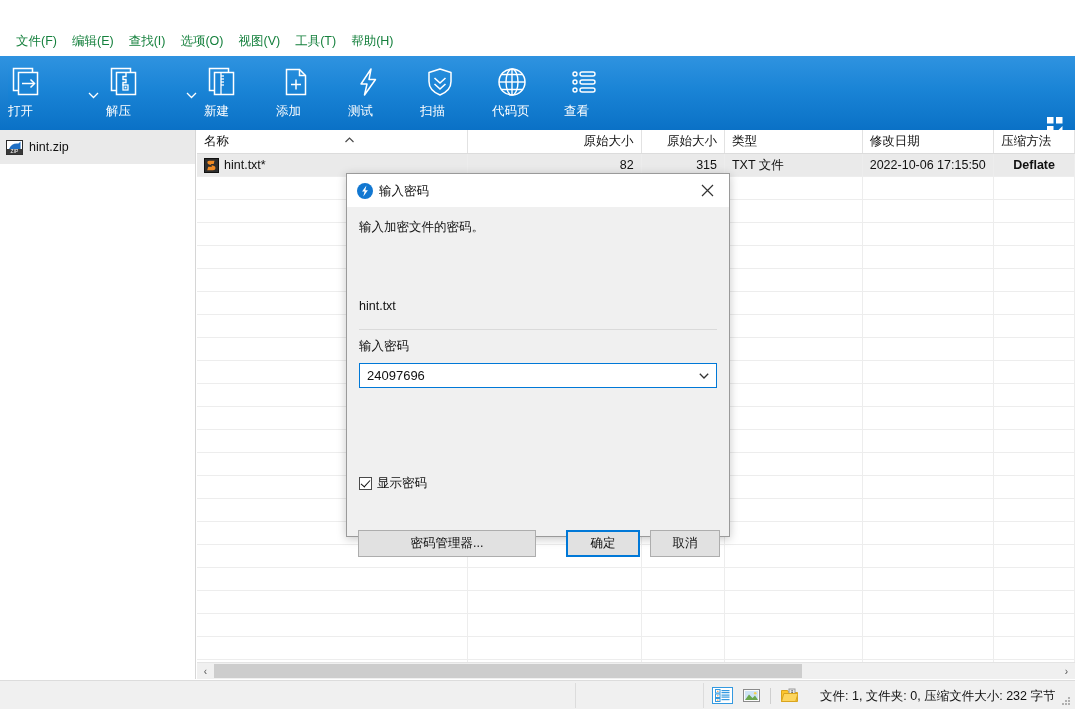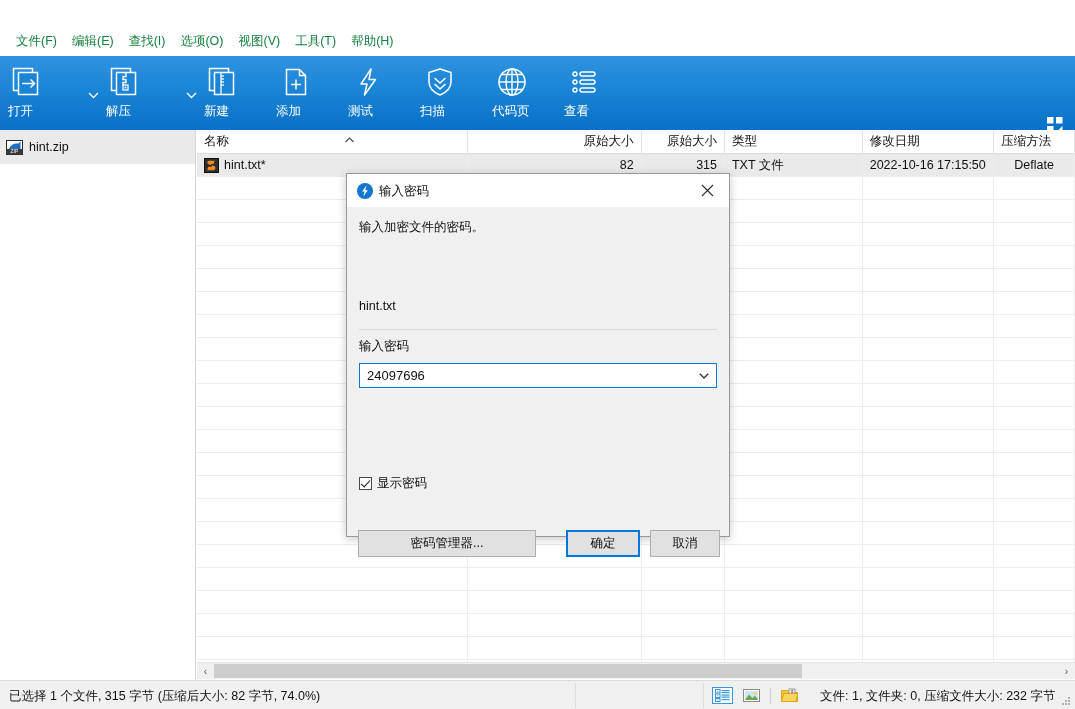--- a/index.html
+++ b/index.html
@@ -50,21 +50,21 @@
   .list{position:absolute;left:197px;top:130px;width:878px;height:532px;background:#fff;overflow:hidden;}
   .hdr{display:flex;height:23px;background:#fff;border-bottom:1px solid #dcdcdc;position:relative;}
   .hcell{font-size:12.5px;color:#111;display:flex;align-items:center;height:23px;box-sizing:border-box;padding:0 7px;border-right:1px solid #e2e2e2;position:relative;}
   .hcell.num{justify-content:flex-end;}
   .sortcaret{position:absolute;left:148px;top:2px;width:9px;height:6px;}
   .rows{position:relative;}
   .row{display:flex;height:23px;box-sizing:border-box;border-bottom:1px solid #ededed;}
   .row.sel{background:#eaeaea;}
   .cell{font-size:12.5px;color:#111;display:flex;align-items:center;height:22px;box-sizing:border-box;padding:0 7px;border-right:1px solid #ededed;overflow:hidden;white-space:nowrap;}
   .cell.num{justify-content:flex-end;}
-  .cell.ctr{justify-content:center;}
+  .cell.ctr{justify-content:center;font-weight:bold;}
   .txtico{width:15px;height:15px;margin-right:5px;flex:0 0 auto;}
 
   
   .hscroll{position:absolute;left:197px;top:662px;width:878px;height:17px;background:#f0f0f0;border-top:1px solid #e4e4e4;box-sizing:border-box;}
   .hs-arrow{position:absolute;top:0;width:17px;height:16px;display:flex;align-items:center;justify-content:center;color:#505050;font-size:10px;}
   .hs-left{left:0;}
   .hs-right{right:0;}
   .hs-thumb{position:absolute;left:17px;top:1px;width:588px;height:14px;background:#cdcdcd;}
 
   
@@ -282,21 +282,21 @@
             <svg width="15" height="15" viewBox="0 0 15 15">
               <rect x="0.5" y="0.5" width="14" height="14" fill="#2e2e2e" stroke="#111"></rect>
               <path d="M10.5 2.8 H5.2 C4 2.8 3.4 3.6 3.4 4.6 c0 1.1 0.8 1.6 1.8 1.9 l2.2 0.7 c0.5 0.2 0.7 0.4 0.7 0.8 c0 0.5-0.4 0.8-1 0.8 H4.2 L3.2 12.2 H9 c1.5 0 2.4-1 2.4-2.3 c0-1.2-0.8-1.8-1.9-2.1 L7.3 7.1 C6.9 7 6.7 6.8 6.7 6.5 c0-0.4 0.3-0.6 0.9-0.6 h2.1 Z" fill="#f08a24"></path>
             </svg>
           </span>
           <span>hint.txt*</span>
         </div>
         <div class="cell num" style="width:196px">82</div>
         <div class="cell num" style="width:93px">315</div>
         <div class="cell" style="width:155px">TXT 文件</div>
-        <div class="cell" style="width:148px">2022-10-16 17:15:50</div>
+        <div class="cell" style="width:148px">2022-10-06 17:15:50</div>
         <div class="cell ctr" style="width:90px">Deflate</div>
       </div>
       <div id="empty-rows">
           <div class="row">
             <div class="cell" style="width: 307px;"></div>
             <div class="cell" style="width: 196px;"></div>
             <div class="cell" style="width: 93px;"></div>
             <div class="cell" style="width: 155px;"></div>
             <div class="cell" style="width: 148px;"></div>
             <div class="cell" style="width: 90px;"></div>
@@ -473,21 +473,20 @@
     </div>
   </div>
 
   <div class="hscroll">
     <div class="hs-arrow hs-left">‹</div>
     <div class="hs-thumb"></div>
     <div class="hs-arrow hs-right">›</div>
   </div>
 
   <div class="status">
-    <span class="st-left">已选择 1 个文件, 315 字节 (压缩后大小: 82 字节, 74.0%)</span>
     <span class="st-sep" style="left:575px"></span>
     <span class="st-sep" style="left:703px"></span>
     <div class="st-icons">
       <span class="st-ibtn active">
         <svg width="15" height="13" viewBox="0 0 15 13">
           <rect x="0.5" y="0.5" width="4.5" height="3.5" fill="none" stroke="#3399e0"></rect>
           <rect x="0.5" y="5" width="4.5" height="3.5" fill="none" stroke="#3399e0"></rect>
           <rect x="0.5" y="9.5" width="4.5" height="3" fill="none" stroke="#3399e0"></rect>
           <rect x="2.2" y="1.8" width="1.2" height="1" fill="#e07820"></rect>
           <rect x="2.2" y="6.3" width="1.2" height="1" fill="#e07820"></rect>

